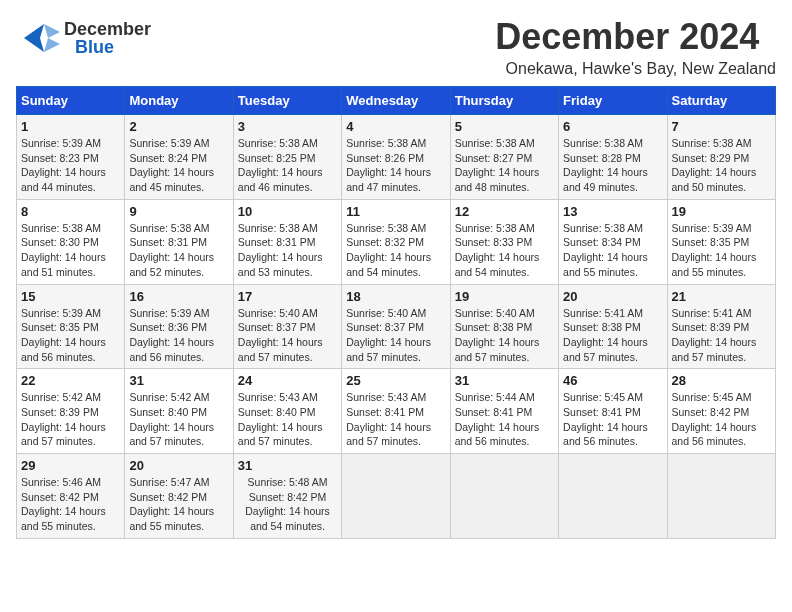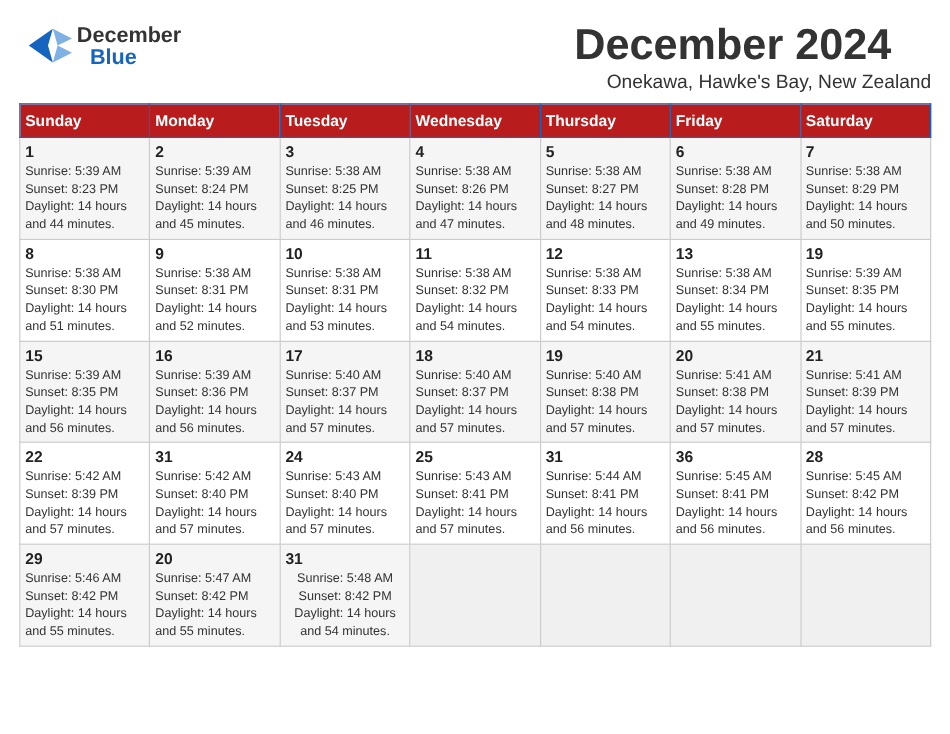--- a/index.html
+++ b/index.html
@@ -10,40 +10,40 @@
       min-height: 612px;
       padding: 16px;
     }
     .header-area {
       display: flex;
       justify-content: space-between;
       align-items: flex-start;
       margin-bottom: 8px;
     }
     .title-block {
-      text-align: left;
+      text-align: center;
     }
     .month-title {
       font-size: 36px;
       font-weight: bold;
       color: #333;
     }
     .location-title {
       font-size: 16px;
       color: #333;
       margin-top: 2px;
       margin-left: 27px;
     }
     .calendar {
       width: 100%;
       border-collapse: collapse;
       font-size: 11px;
     }
     .calendar thead th {
-      background: #b91c1c;
+      background: #1d4ed8;
       color: #fff;
       padding: 6px 4px;
       text-align: left;
       font-size: 13px;
       font-weight: bold;
       border: 1px solid #1565c0;
     }
     .calendar tbody td {
       border: 1px solid #ccc;
       vertical-align: top;
@@ -312,21 +312,21 @@
 and 57 minutes.</div>
         </td>
         <td>
           <div class="day-num">31</div>
           <div class="day-info" style="white-space: pre-line;">Sunrise: 5:44 AM
 Sunset: 8:41 PM
 Daylight: 14 hours
 and 56 minutes.</div>
         </td>
         <td>
-          <div class="day-num">36</div>
+          <div class="day-num">46</div>
           <div class="day-info" style="white-space: pre-line;">Sunrise: 5:45 AM
 Sunset: 8:41 PM
 Daylight: 14 hours
 and 56 minutes.</div>
         </td>
         <td>
           <div class="day-num">28</div>
           <div class="day-info" style="white-space: pre-line;">Sunrise: 5:45 AM
 Sunset: 8:42 PM
 Daylight: 14 hours

